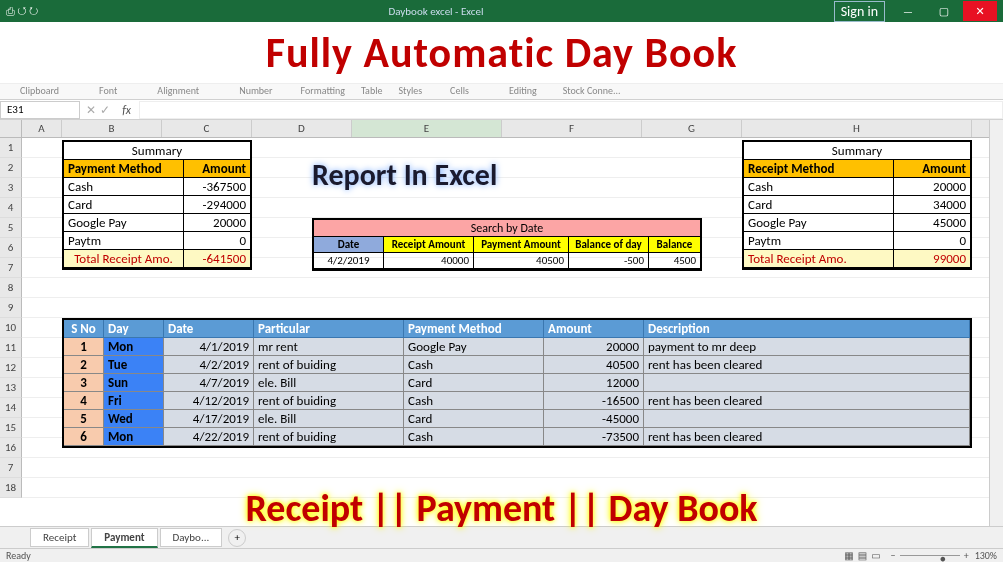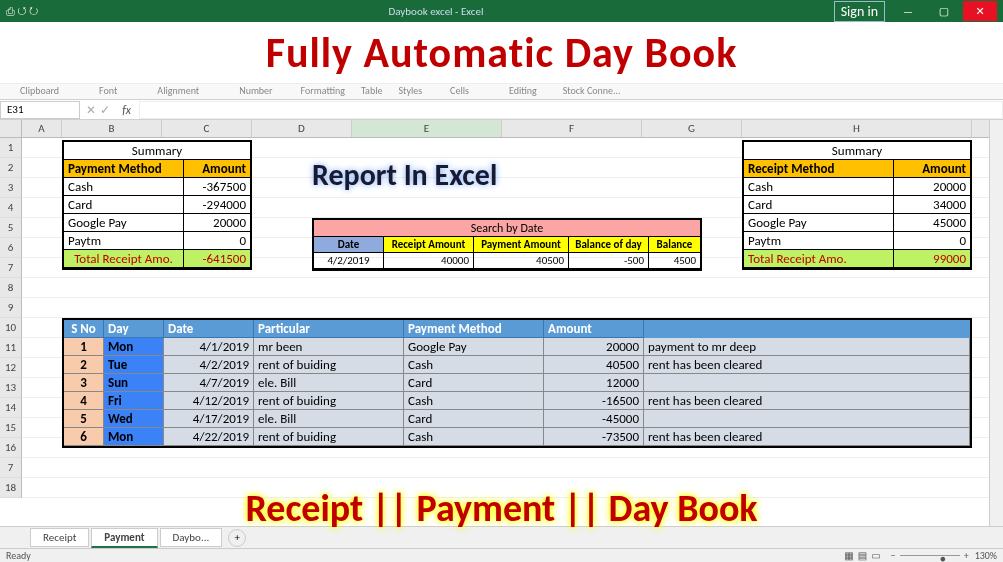--- a/index.html
+++ b/index.html
@@ -36,21 +36,21 @@
 
 .float { position: absolute; }
 
 
 .tbl { border: 2px solid #000; background: #fff; font-size: 13px; }
 .tbl .hdr { text-align: center; font-weight: 400; border-bottom: 1px solid #000; padding: 1px 0; }
 .tbl .row { display: flex; }
 .tbl .cell { border-right: 1px solid #000; border-bottom: 1px solid #000; padding: 1px 4px; }
 .tbl .cell:last-child { border-right: none; }
 .tbl .orangehdr { background: #ffc000; font-weight: 700; }
-.tbl .orangeft { background: #bef264; color: #c00000; font-weight: 400; }
+.tbl .orangeft { background: #fef9c3; color: #c00000; font-weight: 400; }
 .tbl .num { text-align: right; }
 
 .search-tbl { border: 2px solid #000; font-size: 12px; }
 .search-tbl .title { background: #fca5a5; text-align: center; border-bottom: 1px solid #000; padding: 1px; }
 .search-tbl .hrow { display: flex; background: #ffff00; font-weight: 700; }
 .search-tbl .hrow .sc:first-child { background: #8faadc; }
 .search-tbl .drow { display: flex; }
 .search-tbl .sc { border-right: 1px solid #000; border-bottom: 1px solid #000; padding: 1px 4px; text-align: center; font-size: 11px;}
 .search-tbl .sc:last-child{border-right:none}
 
@@ -257,27 +257,28 @@
       </div>
 
       <div class="main-table">
         <div class="mhdr">
           <div class="mc m0">S No</div>
           <div class="mc m1">Day</div>
           <div class="mc m2" style="text-align:left">Date</div>
           <div class="mc m3">Particular</div>
           <div class="mc m4">Payment Method</div>
           <div class="mc m5" style="text-align:left">Amount</div>
+          <div class="mc m6">Description</div>
         </div>
         <div id="mainrows">
             <div class="mrow">
               <div class="mc m0">1</div>
               <div class="mc m1">Mon</div>
               <div class="mc m2">4/1/2019</div>
-              <div class="mc m3">mr been</div>
+              <div class="mc m3">mr rent</div>
               <div class="mc m4">Google Pay</div>
               <div class="mc m5">20000</div>
               <div class="mc m6">payment to mr deep</div>
             </div>
             <div class="mrow">
               <div class="mc m0">2</div>
               <div class="mc m1">Tue</div>
               <div class="mc m2">4/2/2019</div>
               <div class="mc m3">rent of buiding</div>
               <div class="mc m4">Cash</div>

